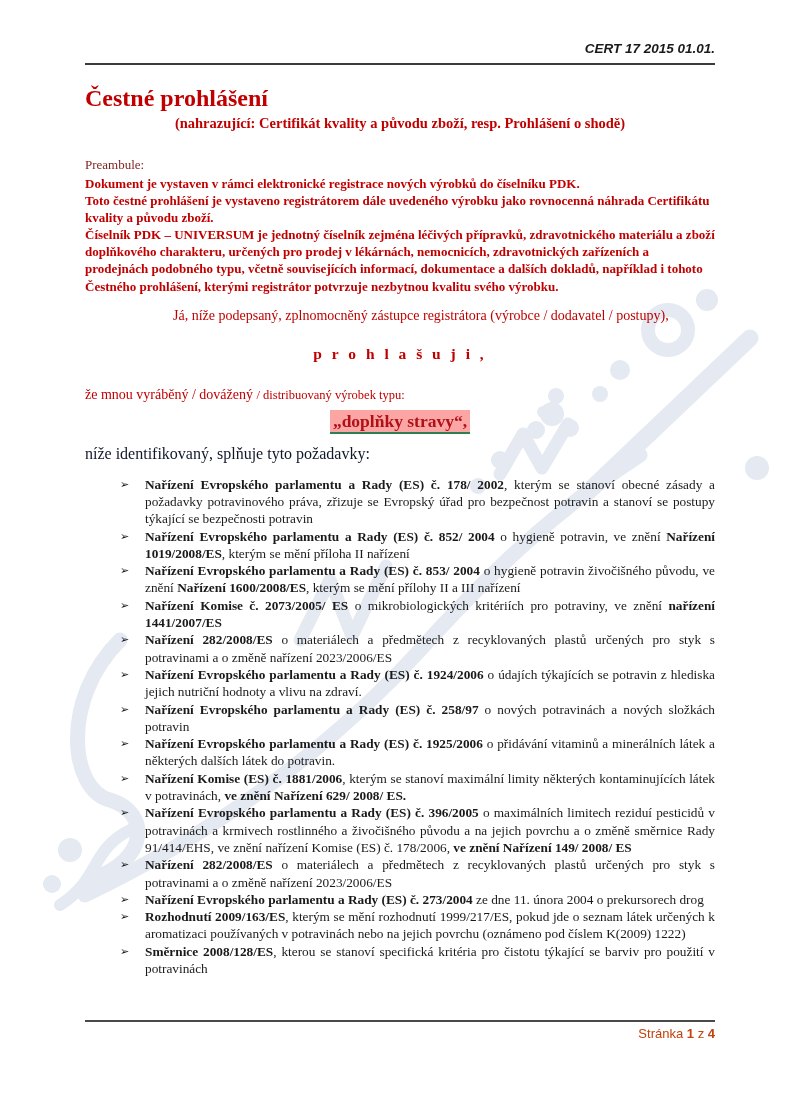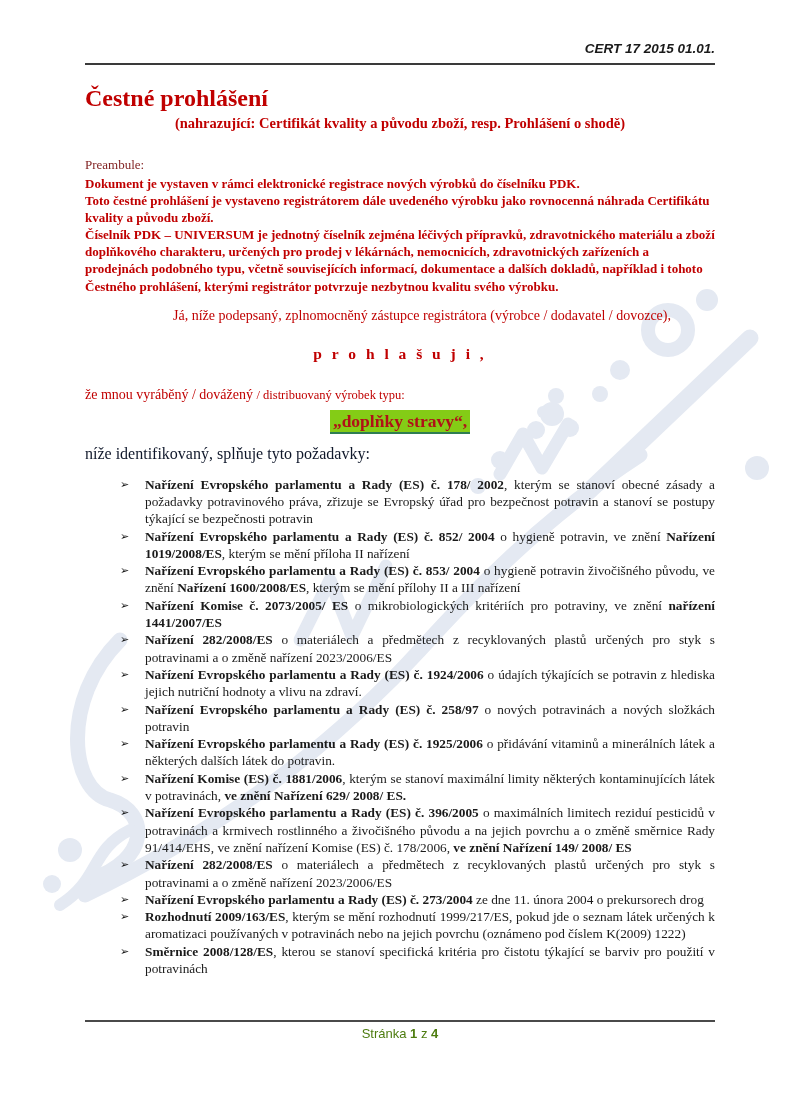--- a/index.html
+++ b/index.html
@@ -32,38 +32,38 @@
   .preamble-heading{margin:25px 0 2px 0;color:#7f1d1d;font-size:13px;font-weight:400;}
   .preamble-body p{margin:0;color:#c00000;font-weight:700;font-size:13px;line-height:1.32;}
   
   .decl-intro{margin:13px 0 0 0;padding-left:88px;color:#c00000;font-size:14px;}
   .decl-verb{margin:21px 0 2px 0;text-align:center;color:#c00000;
     font-weight:700;font-size:15.5px;letter-spacing:3px;}
   .product-line{margin:24px 0 0 0;color:#c00000;font-size:14px;}
   .product-line .small{font-size:12.5px;}
   .product-type-wrap{margin:7px 0 0 0;text-align:center;}
   .product-type{
-    display:inline-block;background:#84cc16;color:#b01117;
+    display:inline-block;background:#fca5a5;color:#b01117;
     font-weight:700;font-size:17.5px;padding:1px 3px 0 3px;
     border-bottom:2px solid #2f7d52;
   }
   .req-intro{margin:11px 0 0 0;color:#0f172a;font-size:16px;}
   
   .reg-list{margin:13px 0 0 0;padding-left:35px;}
   .reg-item{display:flex;align-items:flex-start;}
   .reg-bullet{flex:0 0 25px;font-size:11px;line-height:17.3px;color:#111;
     font-family:"DejaVu Sans",sans-serif;}
   .reg-text{flex:1;margin:0;font-size:13.3px;line-height:17.3px;
     text-align:justify;color:#1a1a1a;}
   .reg-text .b{font-weight:700;}
   
   .footer{position:absolute;left:85px;right:85px;top:1020px;z-index:1;}
   .footer-rule{border:none;border-top:2px solid #4a4a4a;margin:0;}
-  .footer-text{margin:4px 0 0 0;text-align:center;
-    font-family:"Liberation Sans",sans-serif;font-size:13px;color:#4d7c0f;}
+  .footer-text{margin:4px 0 0 0;text-align:right;
+    font-family:"Liberation Sans",sans-serif;font-size:13px;color:#c2410c;}
   .footer-text .b{font-weight:700;}
 </style>
 </head>
 <body>
 
 <div class="page">
 
   <svg class="watermark" viewBox="0 0 800 1100" xmlns="http://www.w3.org/2000/svg" aria-hidden="true">
     <g stroke="#e4e9f2" fill="#e4e9f2">
 
@@ -105,21 +105,21 @@
     <h1 class="doc-title">Čestné prohlášení</h1>
     <p class="doc-subtitle">(nahrazující: Certifikát kvality a původu zboží, resp. Prohlášení o shodě)</p>
 
     <h2 class="preamble-heading">Preambule:</h2>
     <div class="preamble-body">
         <p>Dokument je vystaven v rámci elektronické registrace nových výrobků do číselníku PDK.</p>
         <p>Toto čestné prohlášení je vystaveno registrátorem dále uvedeného výrobku jako rovnocenná náhrada Certifikátu kvality a původu zboží.</p>
         <p>Číselník PDK – UNIVERSUM je jednotný číselník zejména léčivých přípravků, zdravotnického materiálu a zboží doplňkového charakteru, určených pro prodej v lékárnách, nemocnicích, zdravotnických zařízeních a prodejnách podobného typu, včetně souvisejících informací, dokumentace a dalších dokladů, například i tohoto Čestného prohlášení, kterými registrátor potvrzuje nezbytnou kvalitu svého výrobku.</p>
       </div>
 
-    <p class="decl-intro">Já, níže podepsaný, zplnomocněný zástupce registrátora (výrobce / dodavatel / dovozce),</p>
+    <p class="decl-intro">Já, níže podepsaný, zplnomocněný zástupce registrátora (výrobce / dodavatel / postupy),</p>
     <p class="decl-verb">p r o h l a š u j i ,</p>
     <p class="product-line"><span>že mnou vyráběný / dovážený </span><span class="small"> / distribuovaný výrobek typu:</span></p>
     <div class="product-type-wrap">
       <span class="product-type">„doplňky stravy“,</span>
     </div>
     <p class="req-intro">níže identifikovaný, splňuje tyto požadavky:</p>
 
     <div class="reg-list">
         <div class="reg-item">
           <span class="reg-bullet">➢</span>

